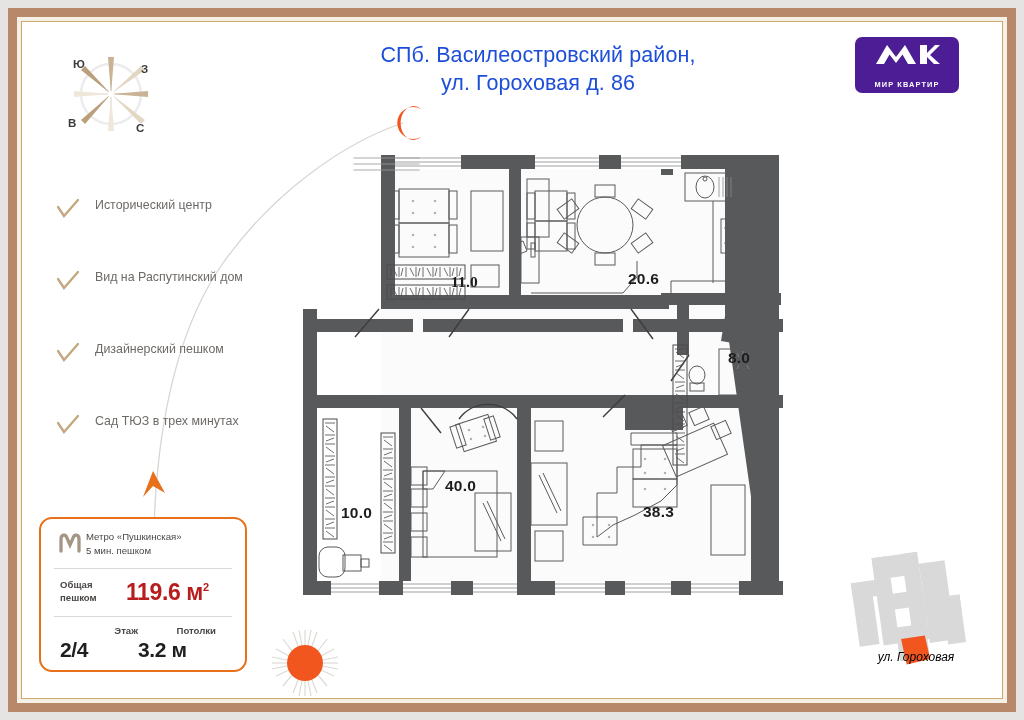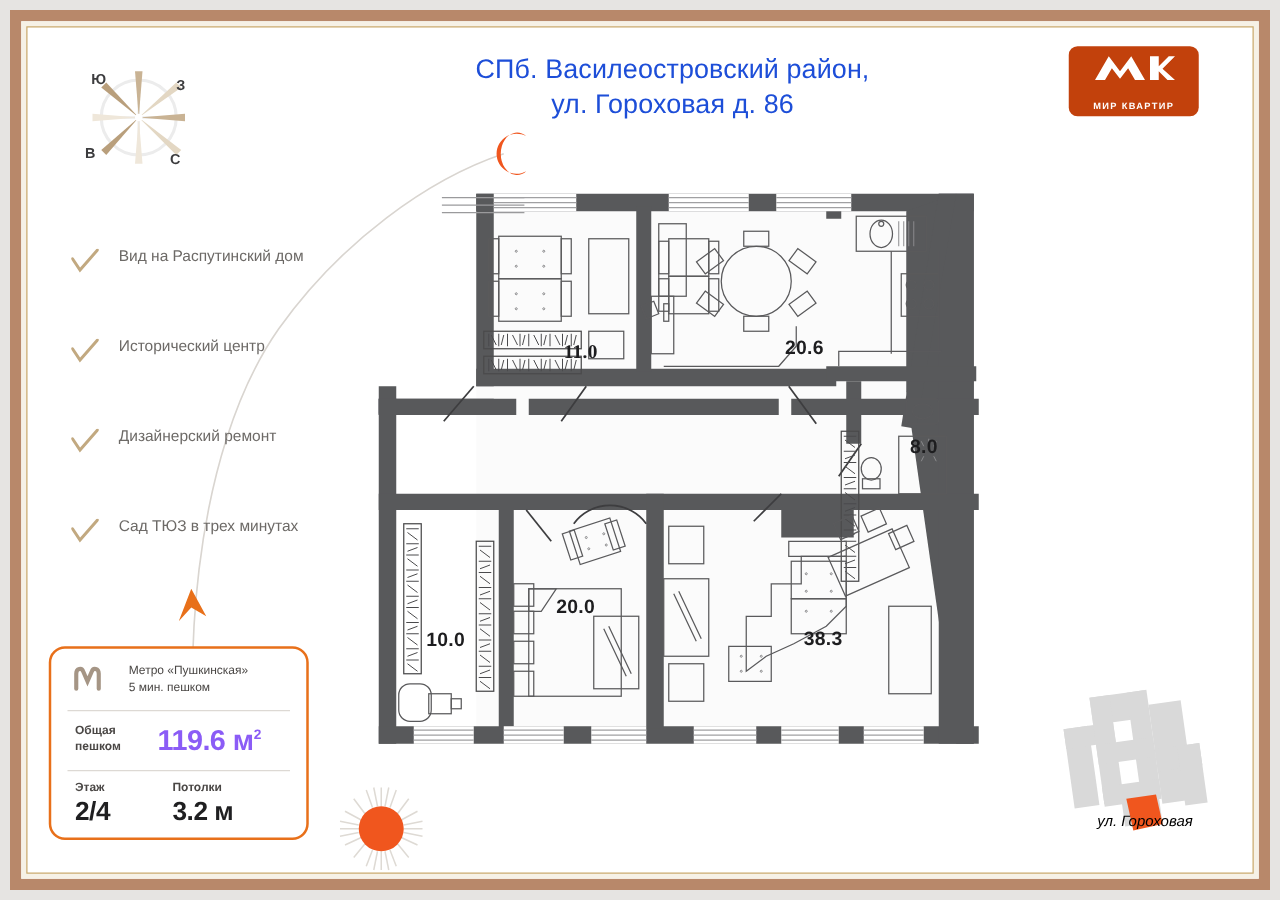--- a/index.html
+++ b/index.html
@@ -45,21 +45,21 @@
     text-align: center;
     font-size: 21.5px; line-height: 1.32;
     color: #1d4ed8; font-weight: 400;
     letter-spacing: .1px;
   }
   .title .l2 { display: block; }
   
   .logo {
     position: absolute; left: 832px; top: 14px;
     width: 104px; height: 56px;
-    background: #c2410c;
+    background: #4c1d95;
     border-radius: 7px;
     display: flex; flex-direction: column;
     align-items: center; justify-content: center;
     gap: 14px;
   }
   .logo svg { display: block; }
   .logo .ltxt {
     font-size: 7.4px; letter-spacing: 1.1px;
     color: #ffffff; font-weight: 700;
   }
@@ -84,30 +84,30 @@
   .sunpath { position: absolute; left: 0; top: 0; width: 978px; height: 674px; pointer-events: none; }
   
   .card {
     position: absolute; left: 16px; top: 494px;
     width: 208px; height: 155px;
     border: 2.4px solid #e8701a;
     border-radius: 13px;
     background: #ffffff;
     padding: 9px 13px 8px 13px;
   }
-  .card-metro { display: flex; align-items: center; gap: 20px; padding: 2px 0 7px 3px; }
+  .card-metro { display: flex; align-items: center; gap: 3px; padding: 2px 0 7px 3px; }
   .card-metro .mtxt { font-size: 9.6px; color: #4a4745; line-height: 1.5; }
   .hr { height: 1px; background: #ddd9d4; margin: 2px 0; }
   .card-area { display: flex; align-items: center; padding: 8px 0 8px 6px; gap: 14px; }
   .card-area .lbl { font-size: 9.6px; color: #4a4745; font-weight: 700; line-height: 1.35; width: 52px; }
-  .card-area .val { font-size: 23px; font-weight: 700; color: #8b5cf6; letter-spacing: -.4px; }
+  .card-area .val { font-size: 23px; font-weight: 700; color: #b91c1c; letter-spacing: -.4px; }
   .card-area .val sup { font-size: 11px; vertical-align: super; }
   .card-bot { display: flex; padding: 6px 0 0 6px; }
   .card-bot .col { width: 78px; }
-  .card-bot .col .lbl { font-size: 9.6px; color: #4a4745; font-weight: 700; margin-bottom: 2px; }
+  .card-bot .col .lbl { font-size: 9.6px; color: #4a4745; font-weight: 700; margin-bottom: 2px; text-align: right; }
   .card-bot .col .val { font-size: 21px; font-weight: 700; color: #1f1f21; letter-spacing: -.4px; }
   
   .sun { position: absolute; left: 247px; top: 605px; width: 70px; height: 70px; }
   
   .moon { position: absolute; left: 372px; top: 80px; width: 40px; height: 40px; }
   
   .plan { position: absolute; left: 250px; top: 110px; width: 520px; height: 500px; }
   .plan svg { display: block; }
   .arealbl {
     position: absolute;
@@ -167,37 +167,37 @@
       <span class="cl c-s">С</span>
     </div>
 
     <svg class="sunpath" viewBox="0 0 978 674">
       <path d="M 140 640 C 120 520, 130 340, 200 240 C 250 170, 320 120, 380 100" fill="none" stroke="#d9d5d0" stroke-width="1.3"></path>
 
       <path d="M130 448 L142 470 L130 463 L120 474 Z" fill="#e8701a"></path>
     </svg>
 
     <div class="features">
+      <div class="feat">
+        <svg class="tick" width="22" height="20" viewBox="0 0 22 20">
+          <path d="M1 8 L7 17 L21 1" fill="none" stroke="#c2a980" stroke-width="2.4" stroke-linecap="round"></path>
+        </svg>
+        <span class="ftxt">Исторический центр</span>
+      </div>
       <div class="feat">
         <svg class="tick" width="22" height="20" viewBox="0 0 22 20">
           <path d="M1 8 L7 17 L21 1" fill="none" stroke="#c2a980" stroke-width="2.4" stroke-linecap="round"></path>
         </svg>
         <span class="ftxt">Вид на Распутинский дом</span>
       </div>
       <div class="feat">
         <svg class="tick" width="22" height="20" viewBox="0 0 22 20">
           <path d="M1 8 L7 17 L21 1" fill="none" stroke="#c2a980" stroke-width="2.4" stroke-linecap="round"></path>
         </svg>
-        <span class="ftxt">Исторический центр</span>
-      </div>
-      <div class="feat">
-        <svg class="tick" width="22" height="20" viewBox="0 0 22 20">
-          <path d="M1 8 L7 17 L21 1" fill="none" stroke="#c2a980" stroke-width="2.4" stroke-linecap="round"></path>
-        </svg>
-        <span class="ftxt">Дизайнерский ремонт</span>
+        <span class="ftxt">Дизайнерский пешком</span>
       </div>
       <div class="feat">
         <svg class="tick" width="22" height="20" viewBox="0 0 22 20">
           <path d="M1 8 L7 17 L21 1" fill="none" stroke="#c2a980" stroke-width="2.4" stroke-linecap="round"></path>
         </svg>
         <span class="ftxt">Сад ТЮЗ в трех минутах</span>
       </div>
     </div>
 
     <div class="card">
@@ -576,21 +576,21 @@
           </g>
 
           <rect x="438" y="352" width="34" height="70"></rect>
         </g>
       </svg>
 
       <span class="arealbl" style="left:178px; top:140px;font-family:Liberation Serif, serif;">11.0</span>
       <span class="arealbl" style="left:355px; top:137px;">20.6</span>
       <span class="arealbl" style="left:455px; top:216px;">8.0</span>
       <span class="arealbl" style="left:68px;  top:371px;">10.0</span>
-      <span class="arealbl" style="left:172px; top:344px;">20.0</span>
+      <span class="arealbl" style="left:172px; top:344px;">40.0</span>
       <span class="arealbl" style="left:370px; top:370px;">38.3</span>
     </div>
 
     <div class="minimap">
       <svg width="140" height="140" viewBox="0 0 140 140">
         <g transform="rotate(-8 70 70)" fill="#d9d9d9">
           <rect x="12" y="36" width="20" height="64"></rect>
           <rect x="12" y="36" width="40" height="16"></rect>
           <rect x="36" y="14" width="44" height="22"></rect>
           <rect x="36" y="14" width="16" height="86"></rect>

